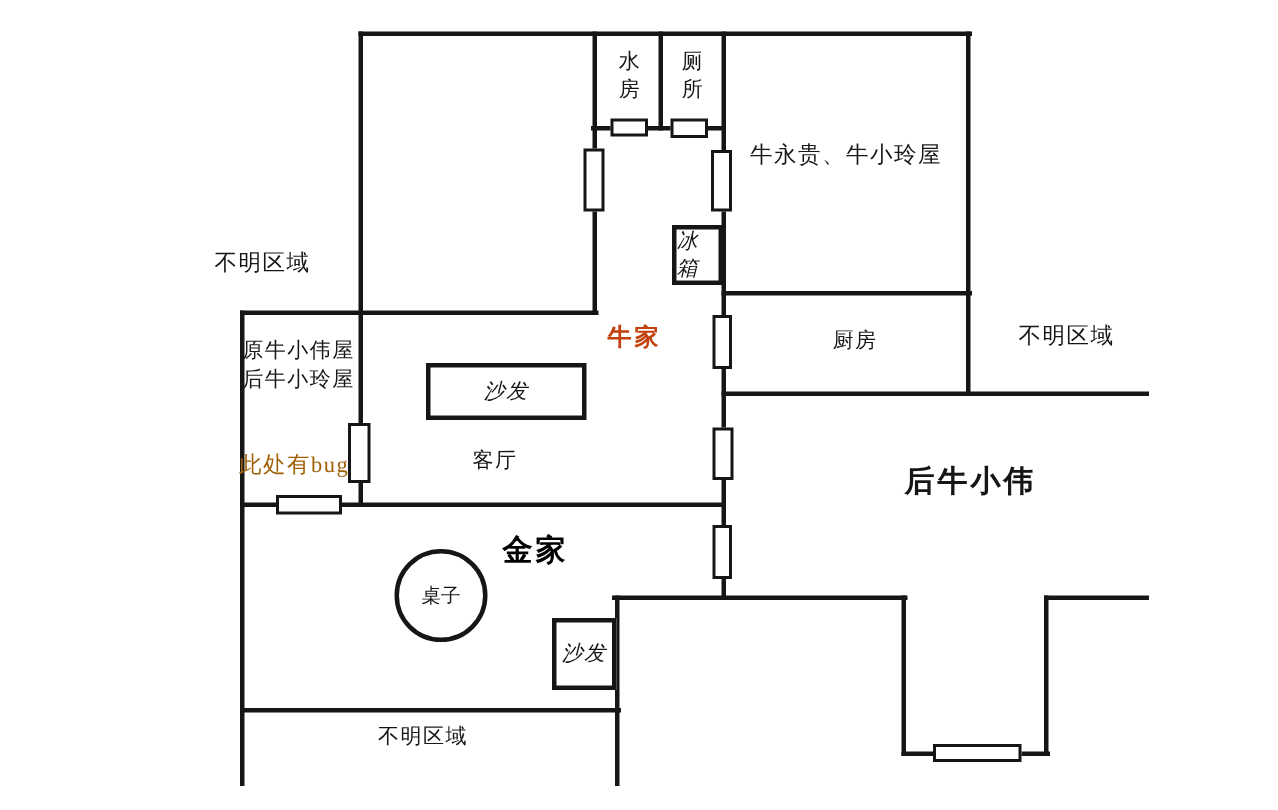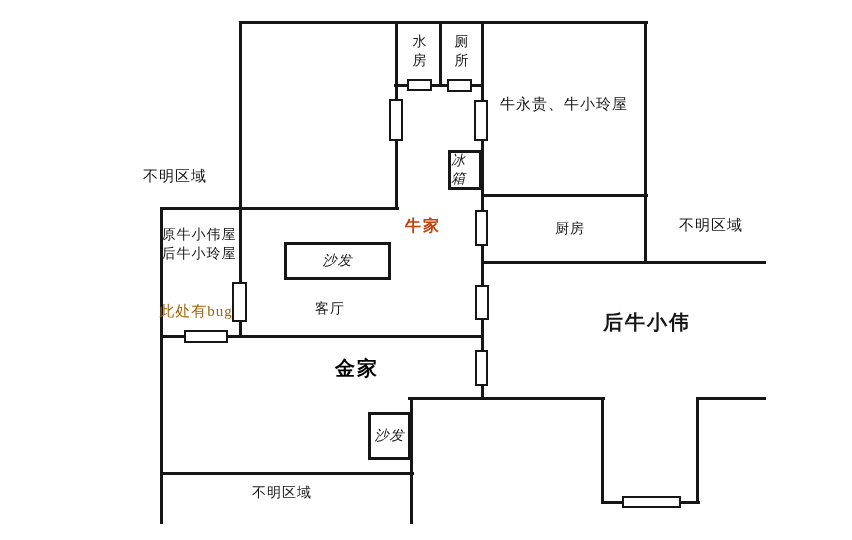--- a/index.html
+++ b/index.html
@@ -90,20 +90,21 @@
     <div class="door" style="left: 474px; top: 100px; width: 14px; height: 41px; border-color: rgb(22, 22, 22);"></div>
     <div class="door" style="left: 475px; top: 210px; width: 13px; height: 36px; border-color: rgb(22, 22, 22);"></div>
     <div class="door" style="left: 475px; top: 285px; width: 14px; height: 35px; border-color: rgb(22, 22, 22);"></div>
     <div class="door" style="left: 475px; top: 350px; width: 13px; height: 36px; border-color: rgb(22, 22, 22);"></div>
     <div class="door" style="left: 232px; top: 282px; width: 15px; height: 40px; border-color: rgb(22, 22, 22);"></div>
     <div class="door" style="left: 184px; top: 330px; width: 44px; height: 13px; border-color: rgb(22, 22, 22);"></div>
     <div class="door" style="left: 622px; top: 496px; width: 59px; height: 12px; border-color: rgb(22, 22, 22);"></div>
     <div class="furn-box" style="left: 284px; top: 242px; width: 107px; height: 38px; border-color: rgb(22, 22, 22);">沙发</div>
     <div class="furn-box" style="left: 448px; top: 150px; width: 34px; height: 40px; border-color: rgb(22, 22, 22);">冰箱</div>
     <div class="furn-box" style="left: 368px; top: 412px; width: 43px; height: 48px; border-color: rgb(22, 22, 22);">沙发</div>
+    <div class="furn-circle" style="left: 263px; top: 366px; width: 62px; height: 62px; border-color: rgb(22, 22, 22);">桌子</div>
     <div class="lbl" style="left: 564px; top: 104px; font-size: 15px; color: rgb(22, 22, 22);">牛永贵、牛小玲屋</div>
     <div class="lbl" style="left: 420px; top: 52px; font-size: 14px; color: rgb(22, 22, 22);">水
 房</div>
     <div class="lbl" style="left: 462px; top: 52px; font-size: 14px; color: rgb(22, 22, 22);">厕
 所</div>
     <div class="lbl" style="left: 175px; top: 176px; font-size: 15px; color: rgb(22, 22, 22);">不明区域</div>
     <div class="lbl" style="left: 711px; top: 225px; font-size: 15px; color: rgb(22, 22, 22);">不明区域</div>
     <div class="lbl" style="left: 570px; top: 229px; font-size: 14px; color: rgb(22, 22, 22);">厨房</div>
     <div class="lbl bold" style="left: 423px; top: 226px; font-size: 16px; color: #c2410c;">牛家</div>
     <div class="lbl" style="left: 199px; top: 245px; font-size: 14px; color: rgb(22, 22, 22);">原牛小伟屋

